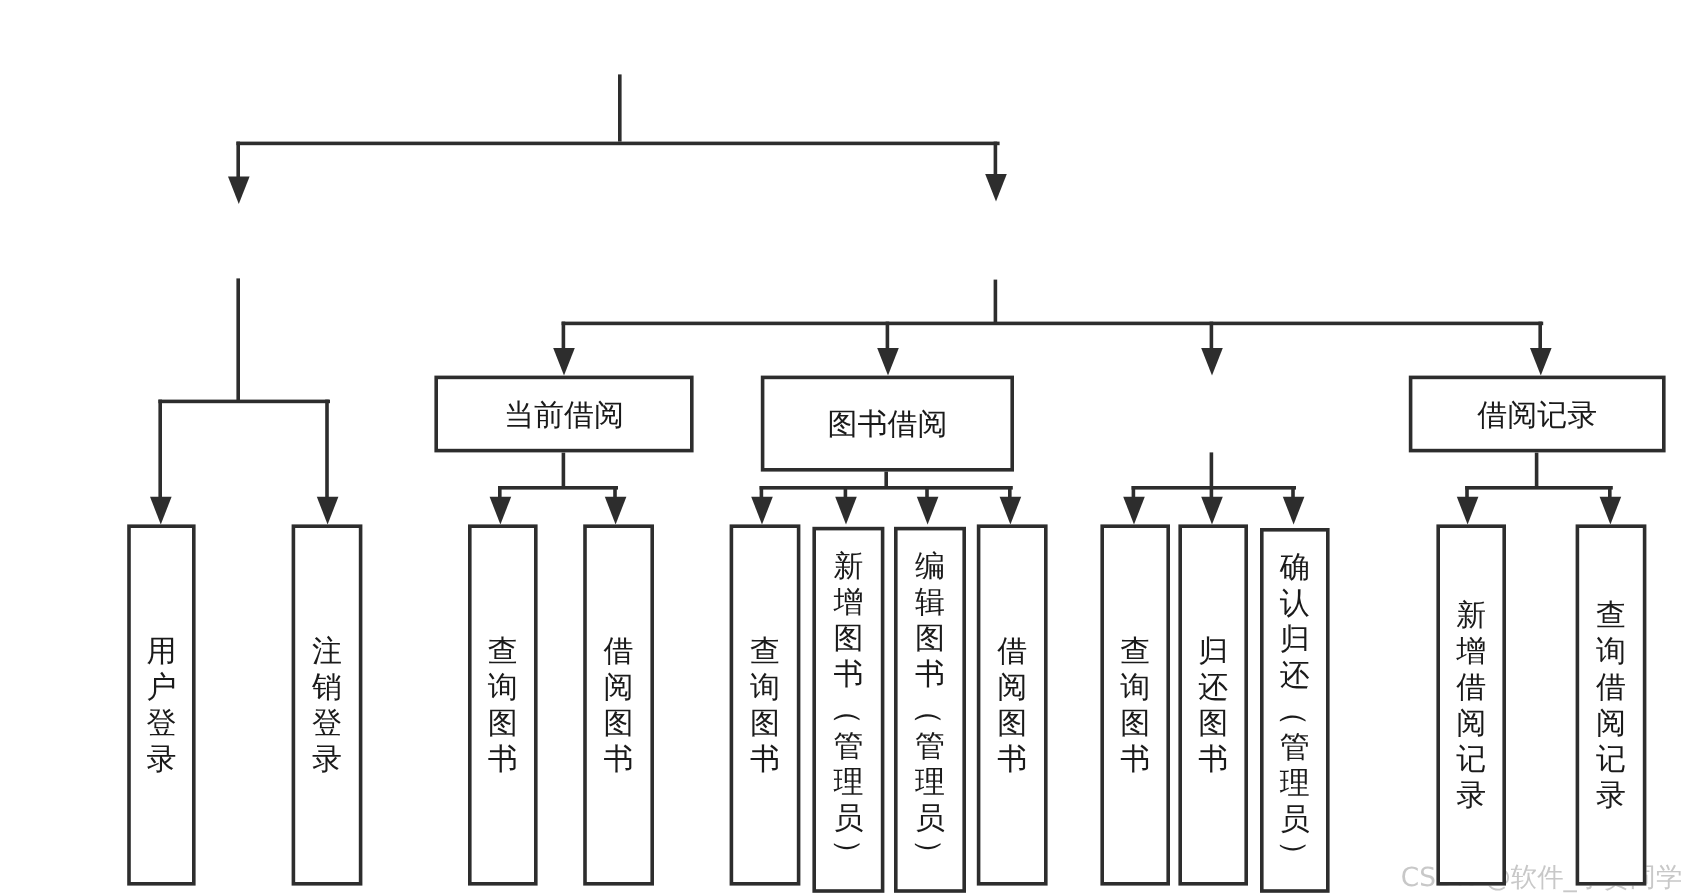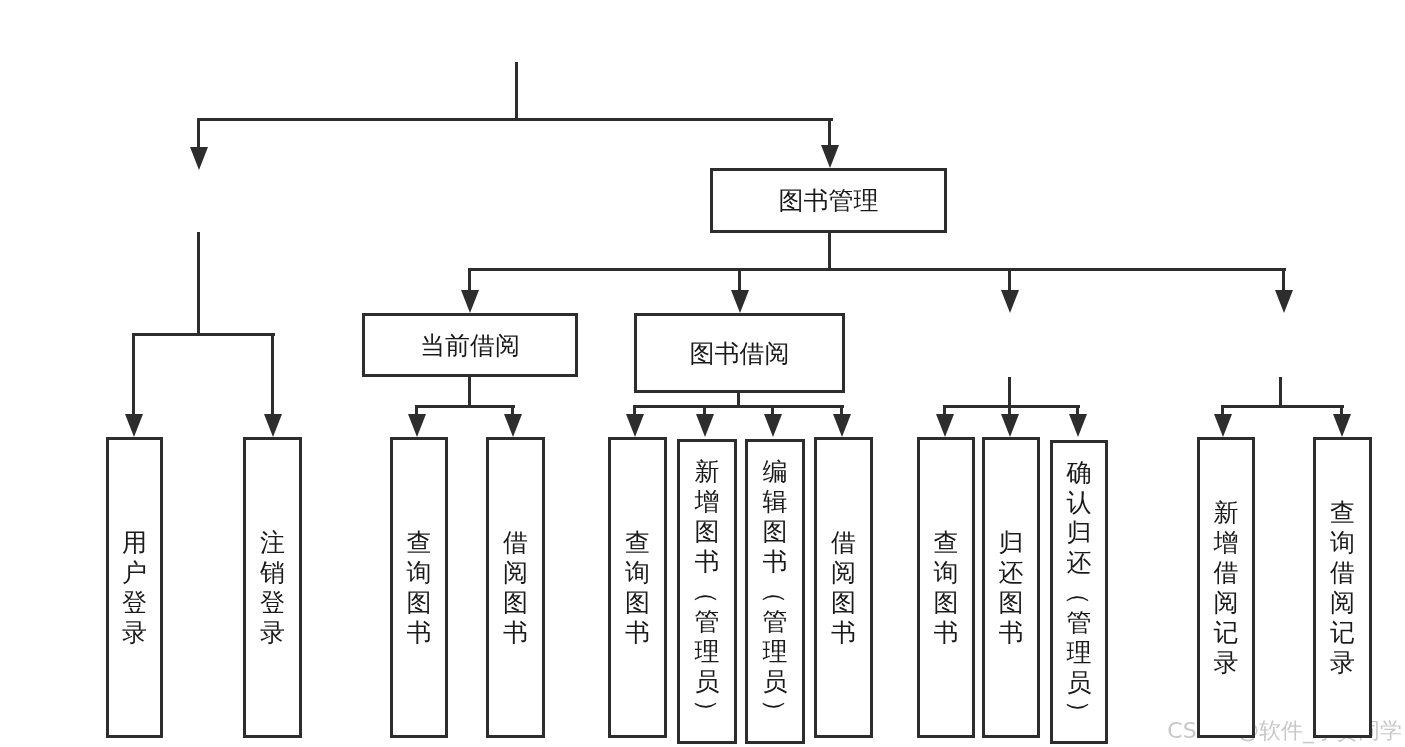--- a/index.html
+++ b/index.html
@@ -64,21 +64,20 @@
   <div class="watermark">CSDN @软件_小贺同学</div>
 
 
   <div class="vline" style="left:515px;top:62px;height:56px"></div>
   <div class="hline" style="left:197px;top:118px;width:636px"></div>
   <div class="vline" style="left:197px;top:118px;height:32px"></div>
   <div class="ahead" style="left:190px;top:147px"></div>
   <div class="vline" style="left:828px;top:118px;height:30px"></div>
   <div class="ahead" style="left:821px;top:145px"></div>
 
-  <div class="box" style="left:710px;top:168px;width:237px;height:65px">图书管理</div>
 
   <div class="vline" style="left:197px;top:232px;height:103px"></div>
   <div class="hline" style="left:132px;top:333px;width:143px"></div>
   <div class="vline" style="left:132px;top:333px;height:83px"></div>
   <div class="ahead" style="left:125px;top:414px"></div>
   <div class="vline" style="left:271px;top:333px;height:83px"></div>
   <div class="ahead" style="left:264px;top:414px"></div>
 
   <div class="box vbox" style="left:106px;top:437px;width:57px;height:301px">
       <span class="ch">用</span>
@@ -99,20 +98,21 @@
   <div class="ahead" style="left:461px;top:290px"></div>
   <div class="vline" style="left:738px;top:268px;height:26px"></div>
   <div class="ahead" style="left:731px;top:290px"></div>
   <div class="vline" style="left:1008px;top:268px;height:26px"></div>
   <div class="ahead" style="left:1001px;top:290px"></div>
   <div class="vline" style="left:1282px;top:268px;height:26px"></div>
   <div class="ahead" style="left:1275px;top:290px"></div>
 
   <div class="box" style="left:362px;top:313px;width:216px;height:64px">当前借阅</div>
   <div class="box" style="left:634px;top:313px;width:211px;height:80px">图书借阅</div>
+  <div class="box" style="left:1174px;top:313px;width:214px;height:64px">借阅记录</div>
 
   <div class="vline" style="left:468px;top:377px;height:30px"></div>
   <div class="hline" style="left:415px;top:405px;width:100px"></div>
   <div class="vline" style="left:415px;top:405px;height:12px"></div>
   <div class="ahead" style="left:408px;top:414px"></div>
   <div class="vline" style="left:511px;top:405px;height:12px"></div>
   <div class="ahead" style="left:504px;top:414px"></div>
 
   <div class="box vbox" style="left:390px;top:437px;width:58px;height:301px">
       <span class="ch">查</span>

